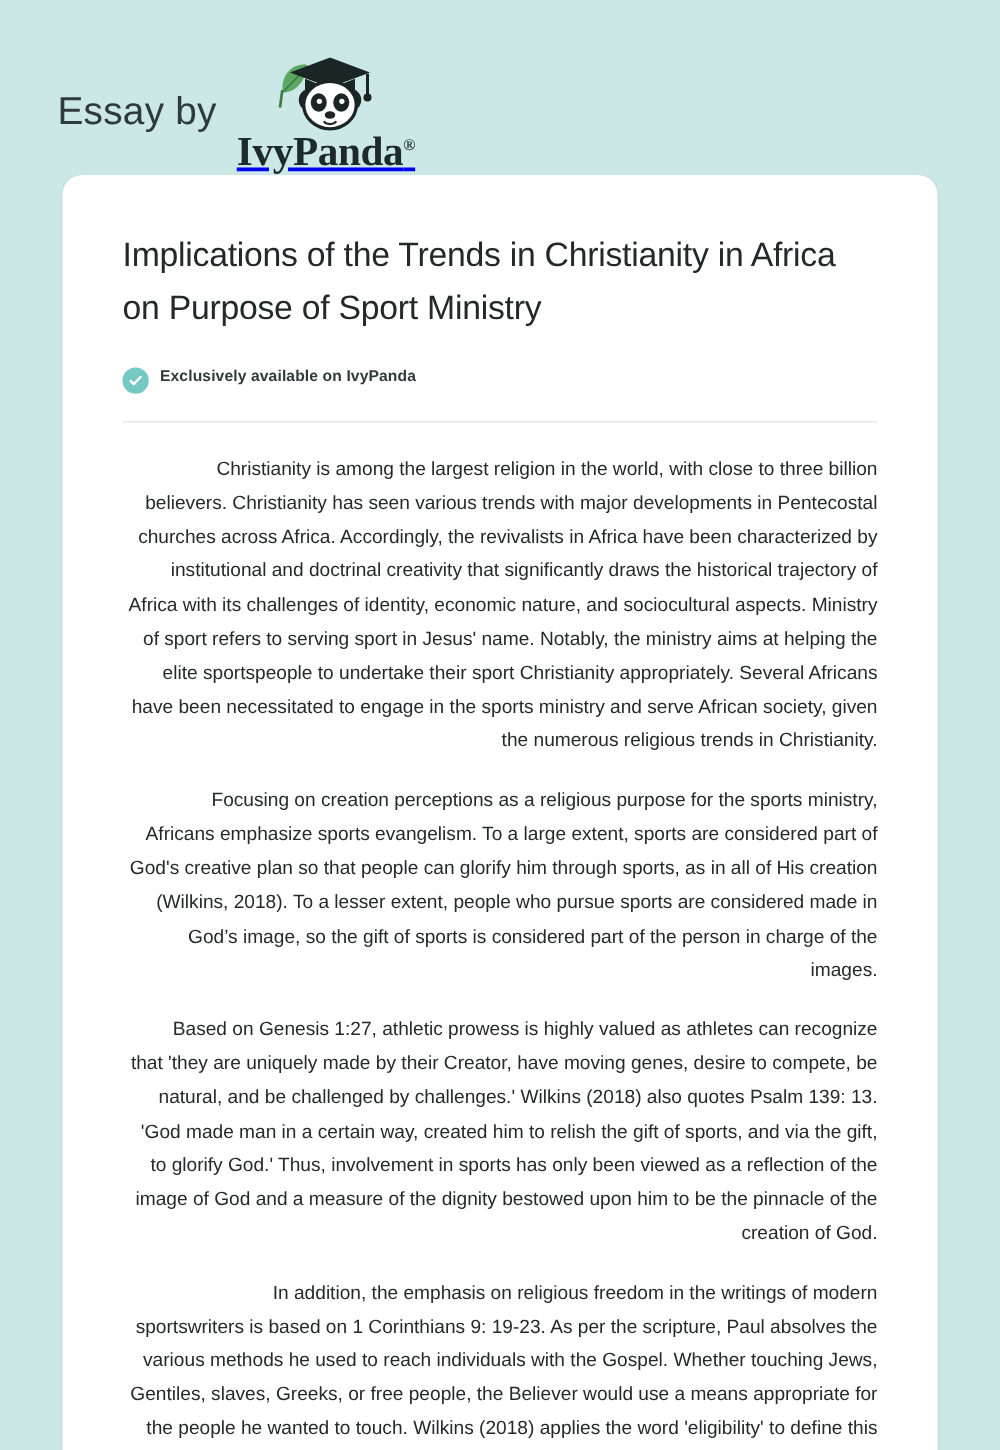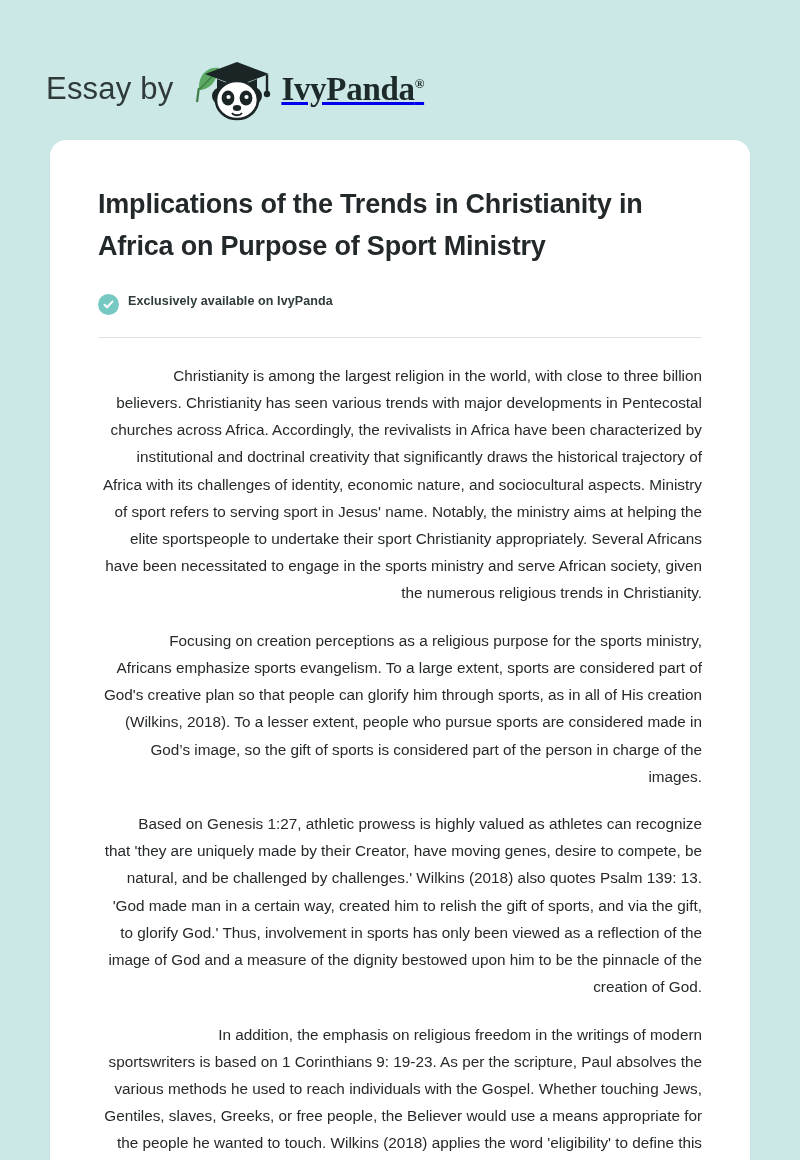--- a/index.html
+++ b/index.html
@@ -34,20 +34,21 @@
   .brand-essay {
     font-size: 31px;
     color: #2f3a3a;
     letter-spacing: .2px;
     font-weight: 400;
   }
   .brand-logo {
     display: flex;
     align-items: center;
     margin-left: 14px;
+    flex-direction: column;
   }
   .panda-wrap {
     position: relative;
     width: 92px;
     height: 66px;
     display: block;
   }
   .brand-name {
     font-family: "Liberation Serif", serif;
     font-size: 33px;
@@ -70,21 +71,21 @@
     border-radius: 16px;
     padding: 44px 48px 40px 48px;
     box-shadow: 0 1px 3px rgba(0,0,0,.05);
     margin-bottom: 44px;
   }
   h1.doc-title {
     font-size: 27px;
     line-height: 1.55;
     color: #23292b;
     margin: 0 0 26px 0;
-    font-weight: bold;
+    font-weight: normal;
     letter-spacing: -.2px;
   }
   .badge-row {
     display: flex;
     gap: 9px;
     margin-bottom: 22px;
   }
   .badge-check {
     width: 21px;
     height: 21px;

